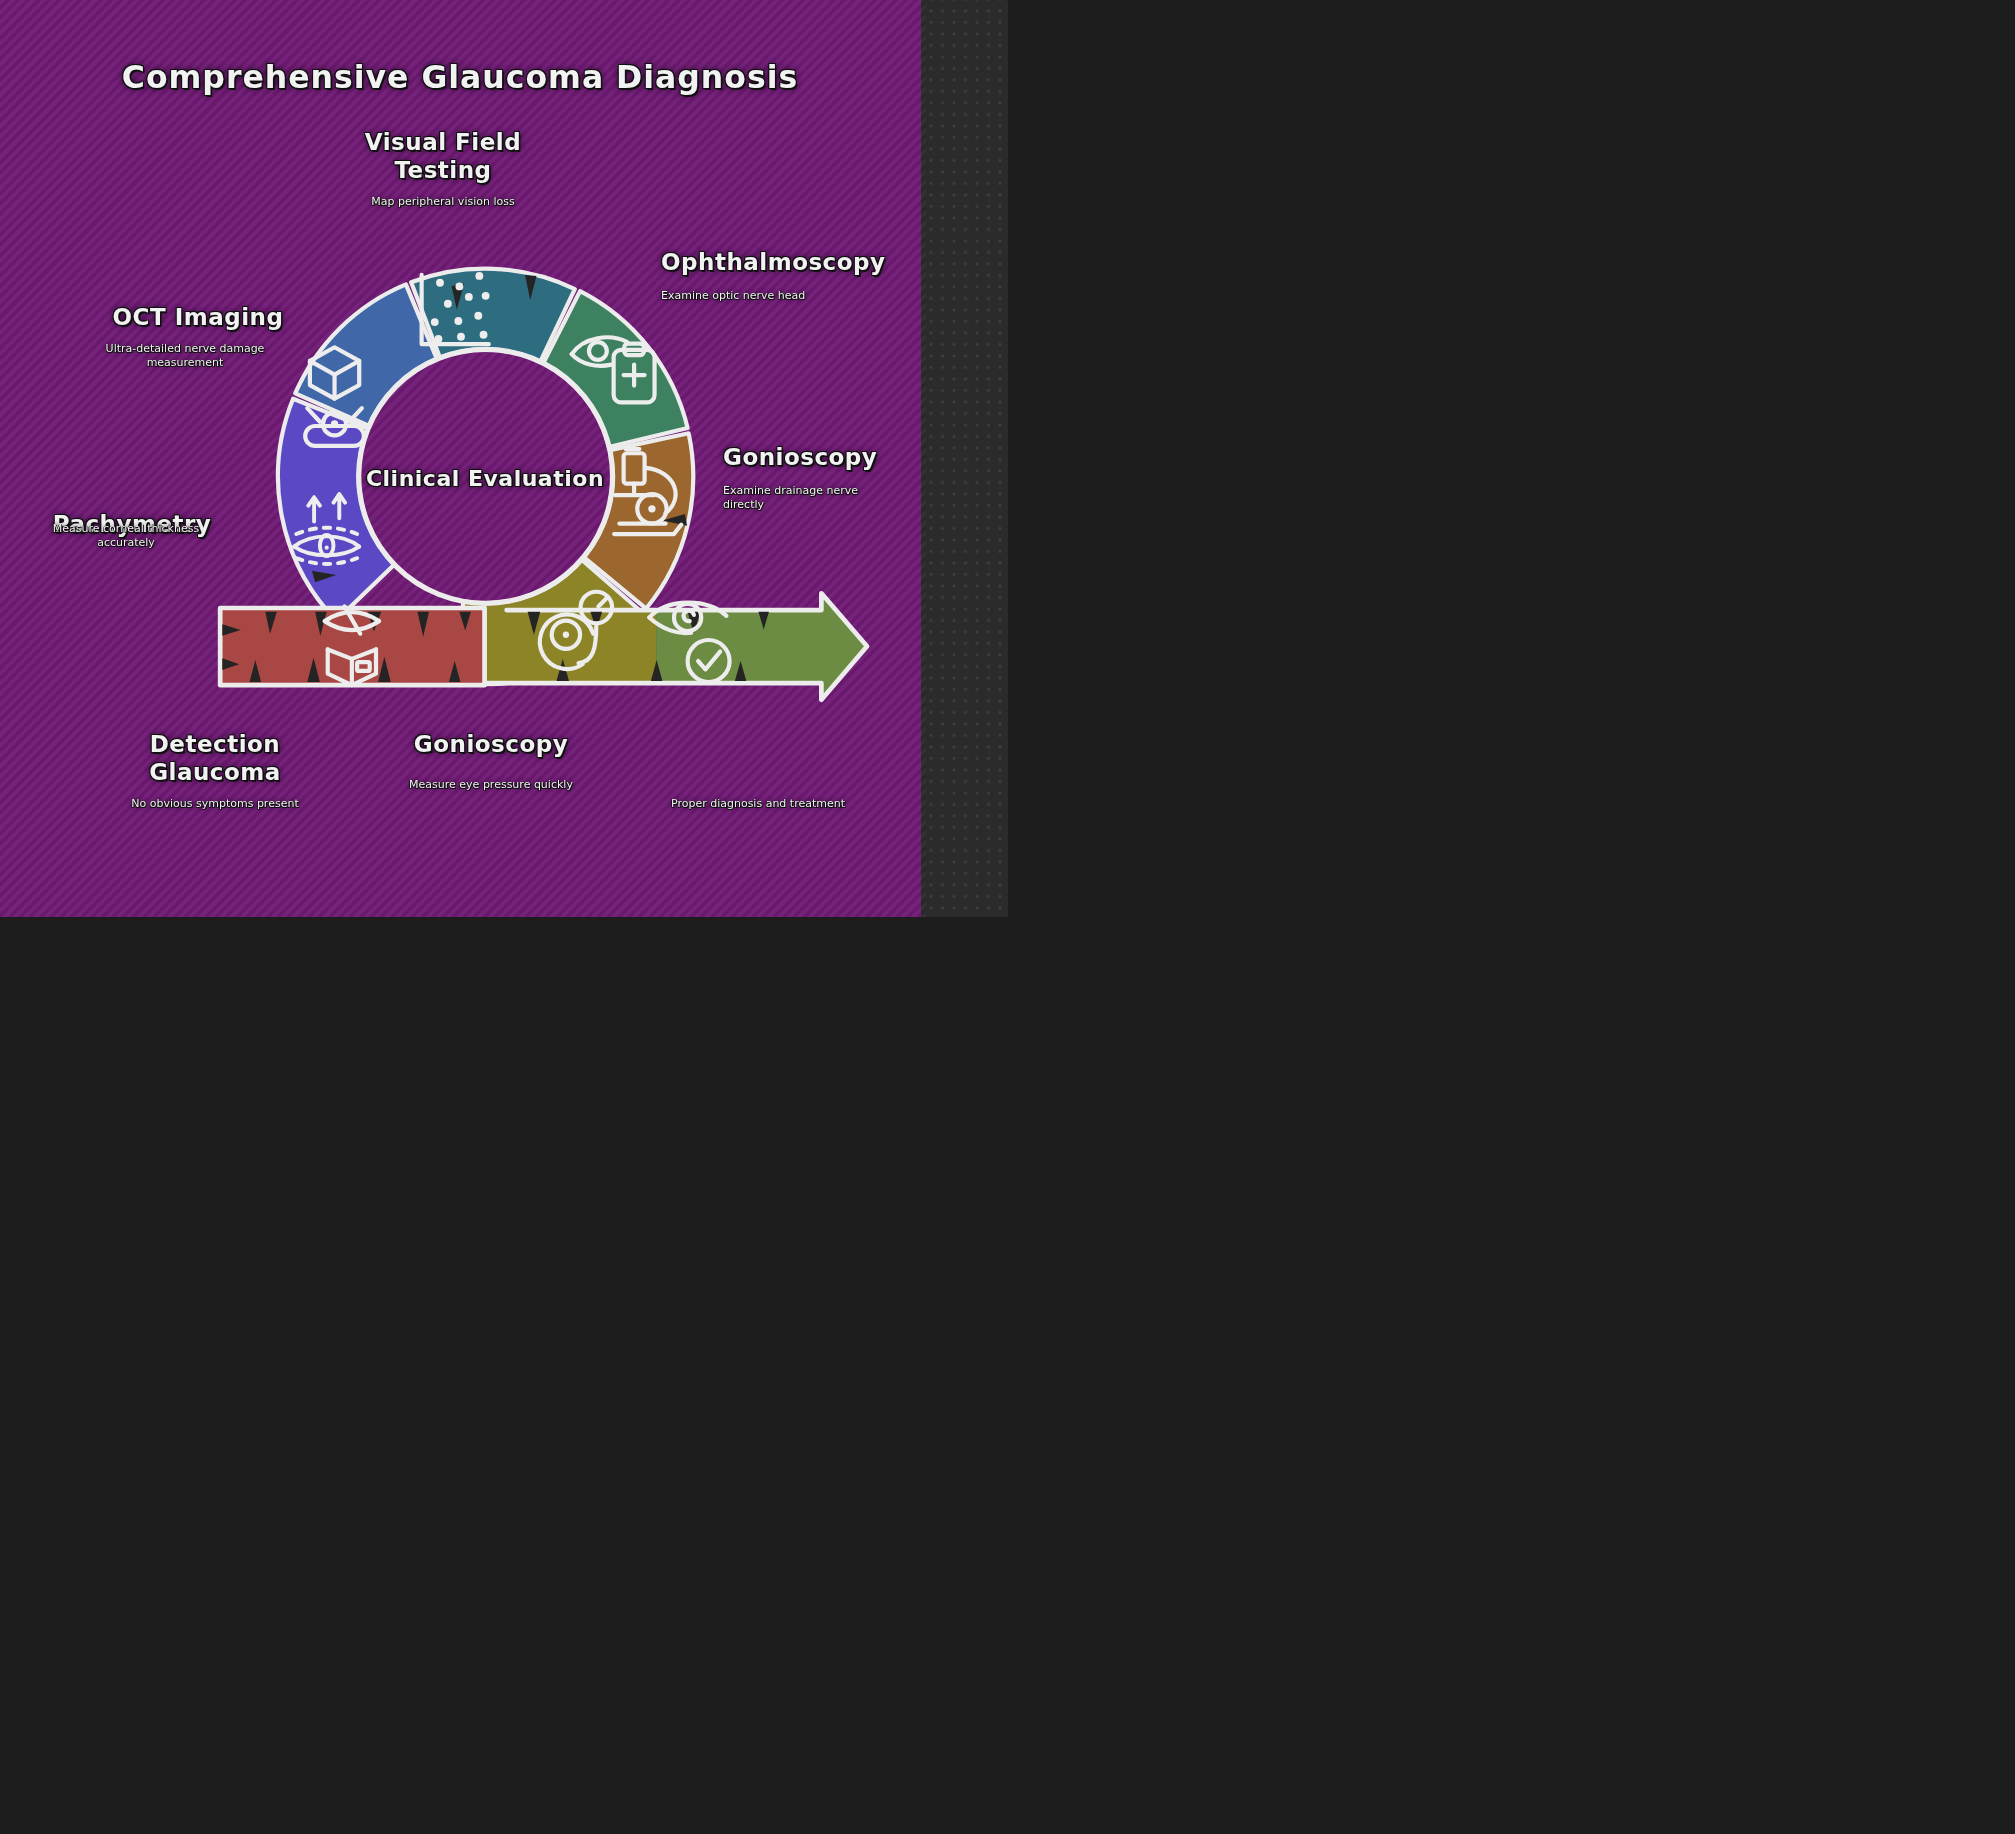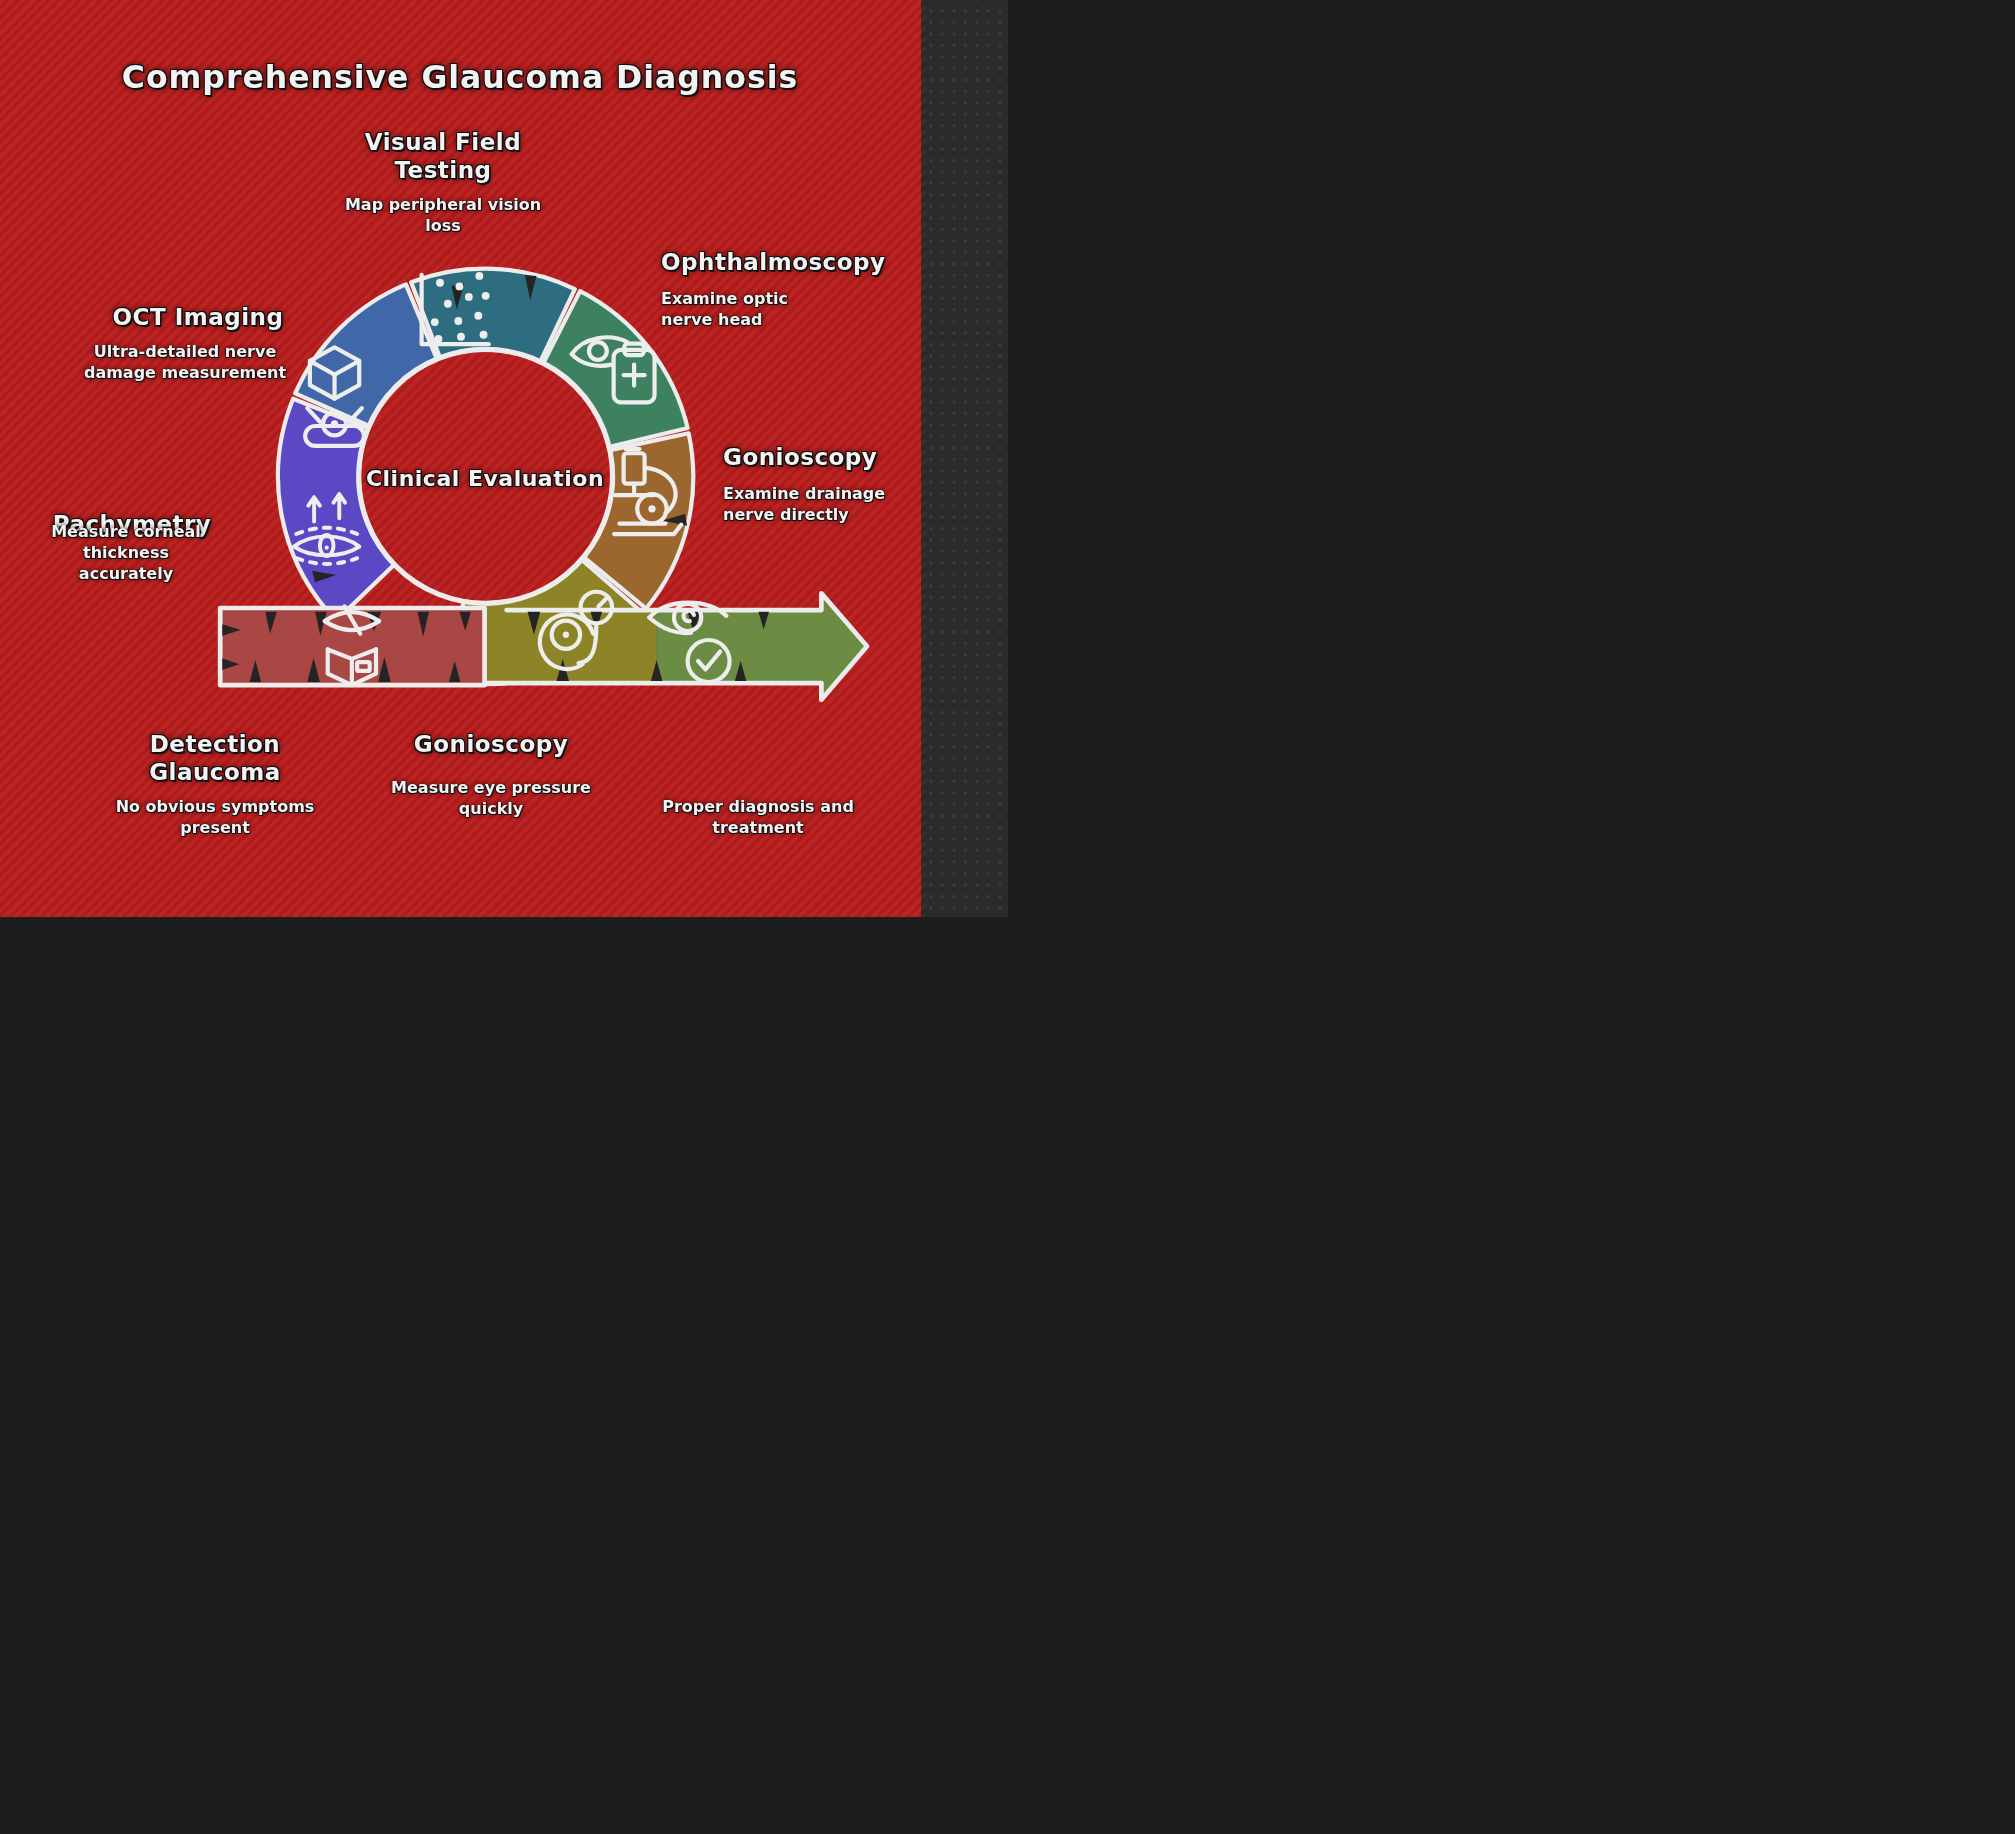--- a/index.html
+++ b/index.html
@@ -1,18 +1,18 @@
 <!DOCTYPE html>
 <html style="font-size:8.4px"><head>
 <meta charset="utf-8">
 <style>
   html,body { margin:0; padding:0; background:#1d1d1d; }
   .stage {
     position:relative; width:1008px; height:917px; overflow:hidden;
-    background:#b91c1c;
+    background:#701a75;
     font-family:"DejaVu Sans", "Liberation Sans", sans-serif;
   }
   .stripes {
     position:absolute; top:0; left:0; width:926px; height:100%;
     background:repeating-linear-gradient(135deg,
       rgba(255,255,255,0.035) 0 3.7px, rgba(0,0,0,0.05) 3.7px 7.3px);
     pointer-events:none;
   }
   .dots {
     position:absolute; top:0; right:0; width:87px; height:100%;
@@ -27,21 +27,21 @@
   .cc { transform:translate(-50%,-50%); text-align:right; }
   .title {
     font-size:31.5px; font-weight:bold; letter-spacing:1px; white-space:nowrap;
     text-shadow:1.6px 1.6px 0.5px #101010, -1px -1px 0.5px #101010, 1px -1px 0.5px #101010, -1px 1px 0.5px #101010, 0 0 7.3px rgba(0,0,0,.9);
   }
   .seg-title {
     font-size:23px; font-weight:bold; line-height:1.22; letter-spacing:0.5px;
     text-shadow:1.6px 1.6px 0.5px #101010, -1px -1px 0.5px #101010, 1px -1px 0.5px #101010, -1px 1px 0.5px #101010, 0 0 6.3px rgba(0,0,0,.9);
   }
   .seg-desc {
-    font-size:16px; font-weight:bold; line-height:1.3;
+    font-size:11px; font-weight:normal; line-height:1.3;
     text-shadow:1px 1px 0.5px #101010, -0.5px -0.5px 0.5px #101010, 0.5px -0.5px 0.5px #101010, -0.5px 0.5px 0.5px #101010, 0 0 5.2px rgba(0,0,0,.9);
   }
   .center-label {
     font-size:22px; font-weight:bold; white-space:nowrap; letter-spacing:0.5px;
     text-shadow:1.6px 1.6px 0.5px #101010, -1px -1px 0.5px #101010, 1px -1px 0.5px #101010, -1px 1px 0.5px #101010, 0 0 6.3px rgba(0,0,0,.9);
   }
   .nw { white-space:nowrap; }
 </style>
 </head>
 <body>

